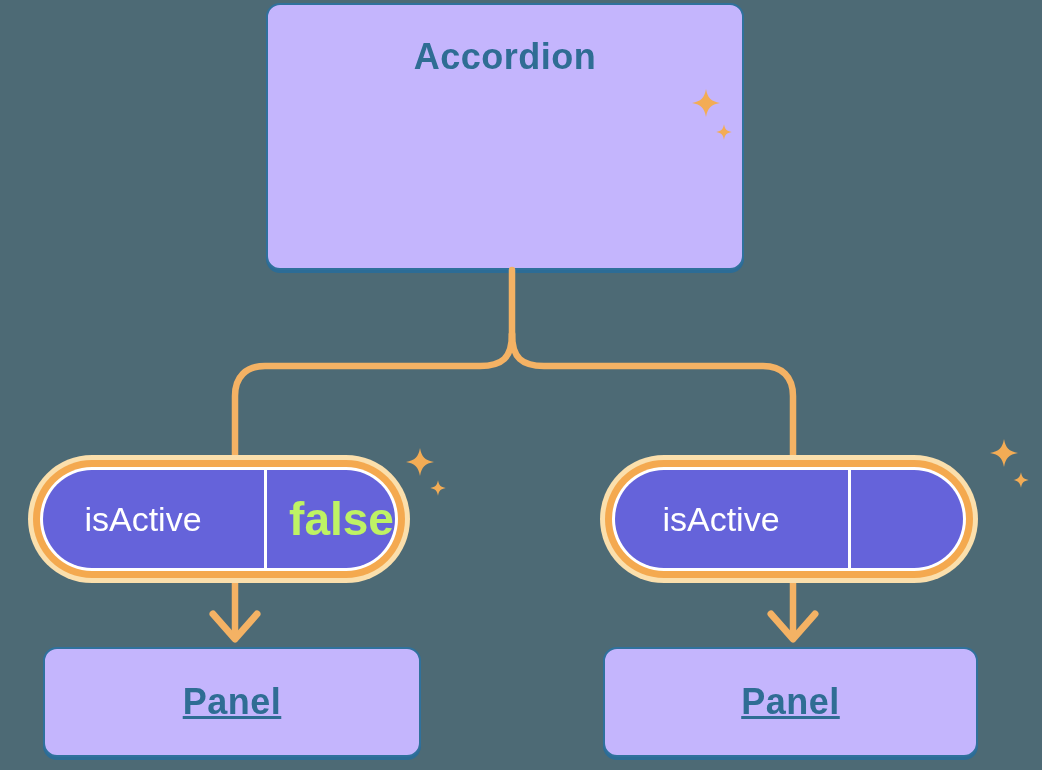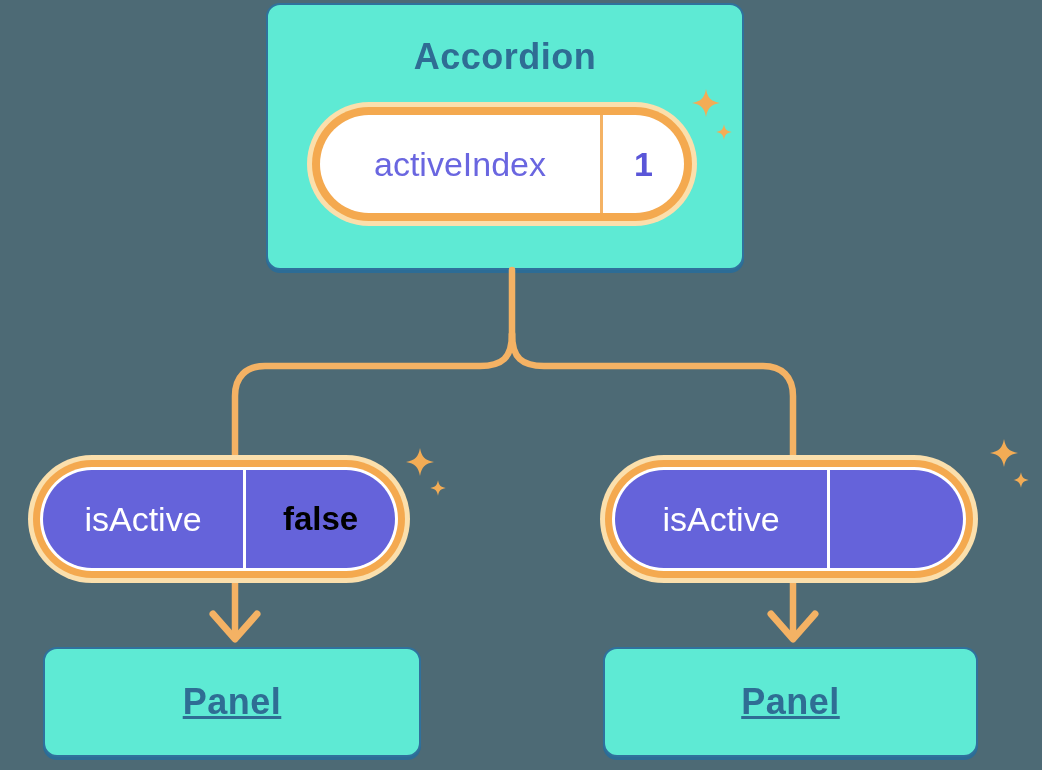--- a/index.html
+++ b/index.html
@@ -21,21 +21,21 @@
     width: 1042px;
     height: 770px;
     pointer-events: none;
   }
   .connector-layer { z-index: 2; }
   .sparkle-layer   { z-index: 4; }
 
   
   .card {
     position: absolute;
-    background: #5eead4;
+    background: #c4b5fd;
     border: 2px solid var(--box-border, #30719C);
     box-shadow: 0 3px 0 var(--box-border-bottom, #2C6C96);
     border-radius: 14px;
     box-sizing: border-box;
     z-index: 1;
   }
   .accordion-card { left: 266px; top: 3px;   width: 478px; height: 267px; }
   .panel-card     { top: 647px;  width: 378px; height: 110px;
                     display: flex; align-items: center; justify-content: center; }
   .panel-left  { left: 43px; }
@@ -110,38 +110,39 @@
     padding: 3px;
   }
   .pill-purple {
     box-sizing: border-box;
     width: 100%; height: 100%;
     background: var(--purple, #6563DA);
     border-radius: 999px;
     display: flex;
     align-items: stretch;
     overflow: hidden;
+    gap: 21px;
   }
   .prop-pill-left  { left: 28px;  top: 455px; width: 382px; height: 128px; }
   .prop-pill-right { left: 600px; top: 455px; width: 378px; height: 128px; }
 
   .prop-cell-label {
     display: flex; align-items: center; justify-content: center;
     font-size: 34px;
     color: #ffffff;
   }
   .prop-pill-left  .prop-cell-label { width: 200px; }
   .prop-pill-right .prop-cell-label { width: 212px; }
   .prop-divider { width: 3px; background: #ffffff; }
   .prop-cell-value {
     flex: 1;
     display: flex; align-items: center; justify-content: center;
-    font-size: 33px;
+    font-size: 46px;
     font-weight: 700;
-    color: #000000;
+    color: #bef264;
   }
 
   .connector { stroke: var(--line, #F4B264); stroke-width: 6.5; fill: none;
                stroke-linecap: round; stroke-linejoin: round; }
   .arrowhead { stroke: var(--line, #F4B264); stroke-width: 7; fill: none;
                stroke-linecap: round; stroke-linejoin: round; }
   .sparkle   { fill: var(--sparkle, #F3AC55); }
 </style>
 </head>
 <body>
@@ -151,29 +152,20 @@
   <svg class="layer connector-layer" viewBox="0 0 1042 770">
     <path class="connector" d="M512,270 L512,340"></path>
     <path class="connector" d="M512,334 C512,358 502,366 480,366 L265,366 C246,366 235,377 235,396 L235,631"></path>
     <path class="connector" d="M512,334 C512,358 522,366 544,366 L763,366 C782,366 793,377 793,396 L793,631"></path>
     <path class="arrowhead" d="M213,614 L235,639 L257,614"></path>
     <path class="arrowhead" d="M771,614 L793,639 L815,614"></path>
   </svg>
 
   <div class="card accordion-card">
     <div class="card-title">Accordion</div>
-    <div class="pill-cream state-pill">
-      <div class="pill-orange">
-        <div class="pill-white">
-          <div class="state-cell-label">activeIndex</div>
-          <div class="state-divider"></div>
-          <div class="state-cell-value">1</div>
-        </div>
-      </div>
-    </div>
   </div>
 
   <div class="pill-cream prop-pill prop-pill-left">
     <div class="pill-orange">
       <div class="pill-whitering">
         <div class="pill-purple">
           <div class="prop-cell-label">isActive</div>
           <div class="prop-divider"></div>
           <div class="prop-cell-value">false</div>
         </div>

